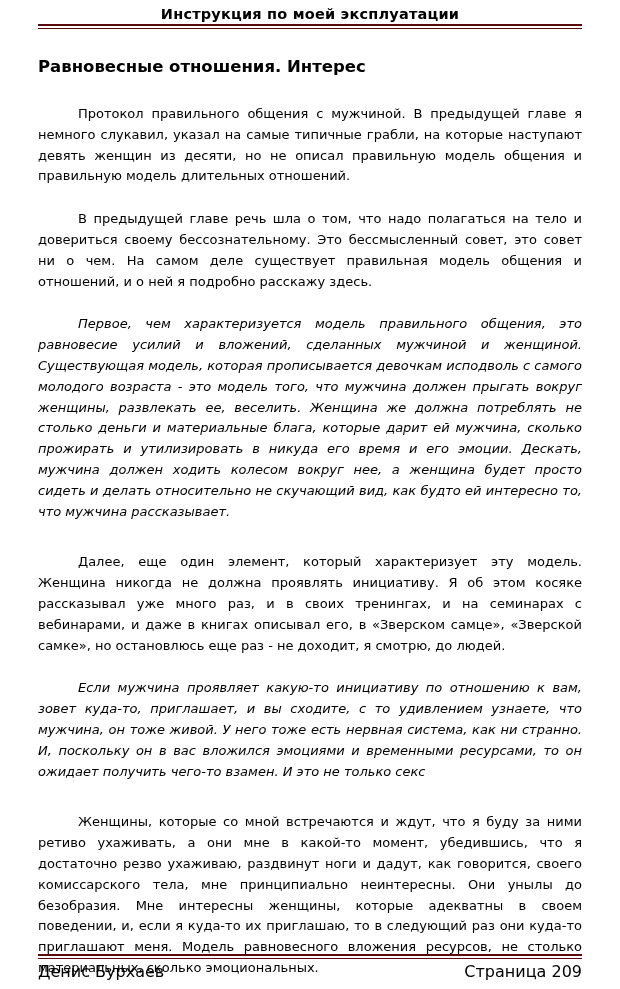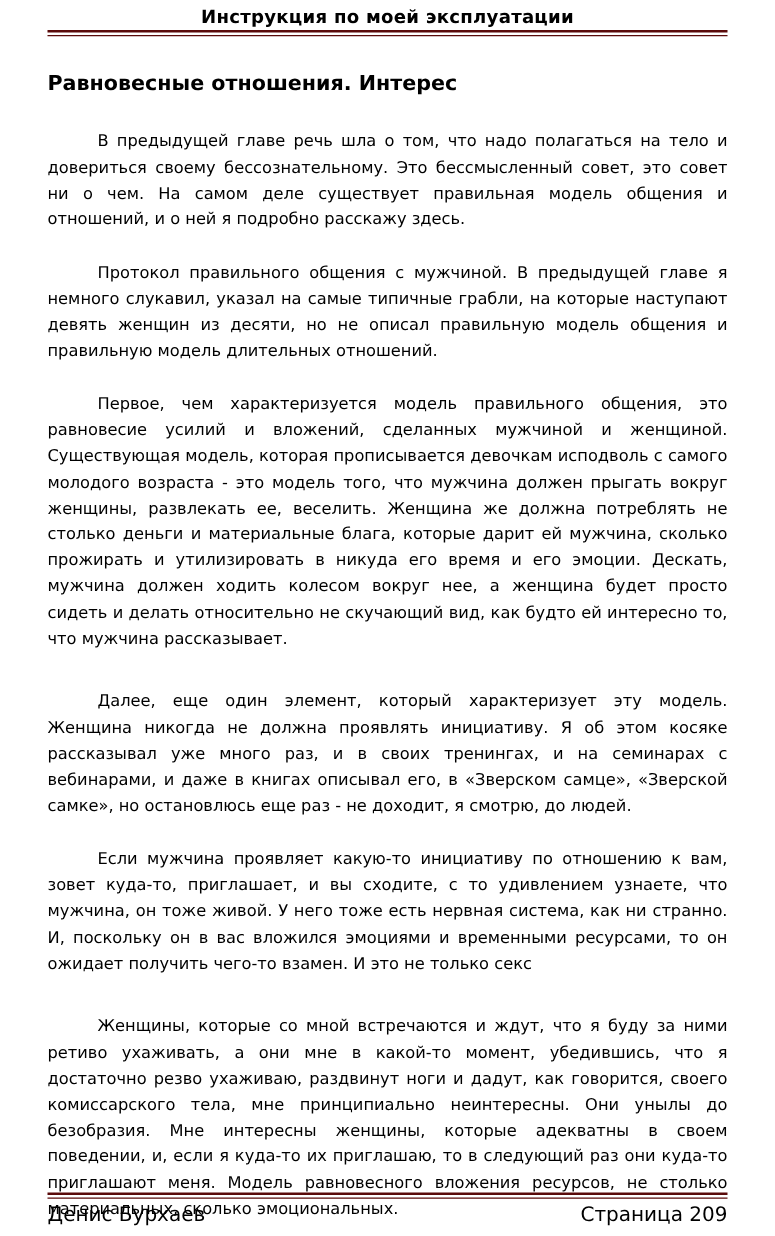--- a/index.html
+++ b/index.html
@@ -41,20 +41,21 @@
   }
   .body-text p {
     font-size: 13px;
     line-height: 1.6;
     text-align: justify;
     text-indent: 40px;
     margin: 0 0 22px 0;
   }
   .body-text p.big-gap {
     margin-bottom: 30px;
+    font-style: italic;
   }
   .footer {
     position: absolute;
     left: 38px;
     right: 38px;
     bottom: 8px;
   }
   .footer-rule {
     margin-bottom: 3px;
   }
@@ -69,22 +70,22 @@
 
 <div class="page">
 
   <div class="header-title">Инструкция по моей эксплуатации</div>
 
   <div class="rule header-rule"></div>
 
   <h1 class="doc-title">Равновесные отношения. Интерес</h1>
 
   <div class="body-text">
+    <p>Протокол правильного общения с мужчиной. В предыдущей главе я немного слукавил, указал на самые типичные грабли, на которые наступают девять женщин из десяти, но не описал правильную модель общения и правильную модель длительных отношений.</p>
     <p>В предыдущей главе речь шла о том, что надо полагаться на тело и довериться своему бессознательному. Это бессмысленный совет, это совет ни о чем. На самом деле существует правильная модель общения и отношений, и о ней я подробно расскажу здесь.</p>
-    <p>Протокол правильного общения с мужчиной. В предыдущей главе я немного слукавил, указал на самые типичные грабли, на которые наступают девять женщин из десяти, но не описал правильную модель общения и правильную модель длительных отношений.</p>
     <p class="big-gap">Первое, чем характеризуется модель правильного общения, это равновесие усилий и вложений, сделанных мужчиной и женщиной. Существующая модель, которая прописывается девочкам исподволь с самого молодого возраста - это модель того, что мужчина должен прыгать вокруг женщины, развлекать ее, веселить. Женщина же должна потреблять не столько деньги и материальные блага, которые дарит ей мужчина, сколько прожирать и утилизировать в никуда его время и его эмоции. Дескать, мужчина должен ходить колесом вокруг нее, а женщина будет просто сидеть и делать относительно не скучающий вид, как будто ей интересно то, что мужчина рассказывает.</p>
     <p>Далее, еще один элемент, который характеризует эту модель. Женщина никогда не должна проявлять инициативу. Я об этом косяке рассказывал уже много раз, и в своих тренингах, и на семинарах с вебинарами, и даже в книгах описывал его, в «Зверском самце», «Зверской самке», но остановлюсь еще раз - не доходит, я смотрю, до людей.</p>
     <p class="big-gap">Если мужчина проявляет какую-то инициативу по отношению к вам, зовет куда-то, приглашает, и вы сходите, с то удивлением узнаете, что мужчина, он тоже живой. У него тоже есть нервная система, как ни странно. И, поскольку он в вас вложился эмоциями и временными ресурсами, то он ожидает получить чего-то взамен. И это не только секс</p>
     <p>Женщины, которые со мной встречаются и ждут, что я буду за ними ретиво ухаживать, а они мне в какой-то момент, убедившись, что я достаточно резво ухаживаю, раздвинут ноги и дадут, как говорится, своего комиссарского тела, мне принципиально неинтересны. Они унылы до безобразия. Мне интересны женщины, которые адекватны в своем поведении, и, если я куда-то их приглашаю, то в следующий раз они куда-то приглашают меня. Модель равновесного вложения ресурсов, не столько материальных, сколько эмоциональных.</p>
   </div>
 
   <div class="footer">
     <div class="rule footer-rule"></div>
     <div class="footer-row">
       <span>Денис Бурхаев</span>

